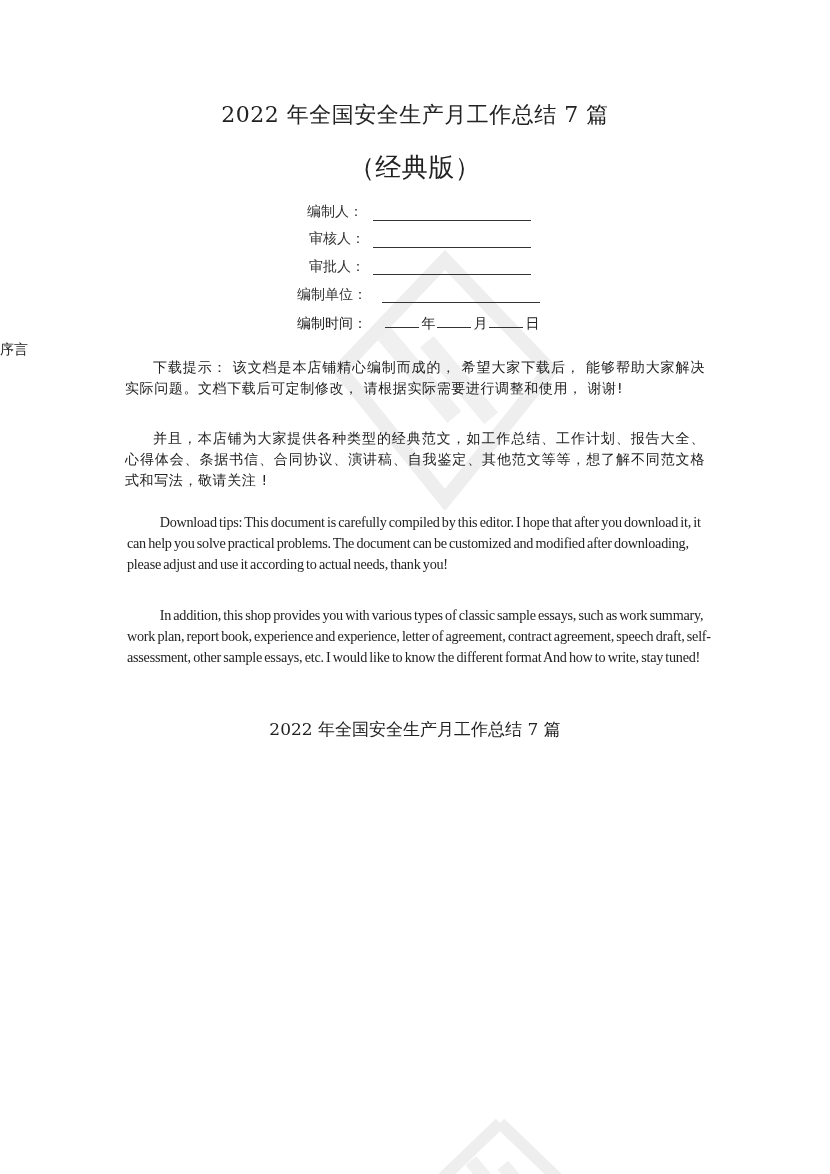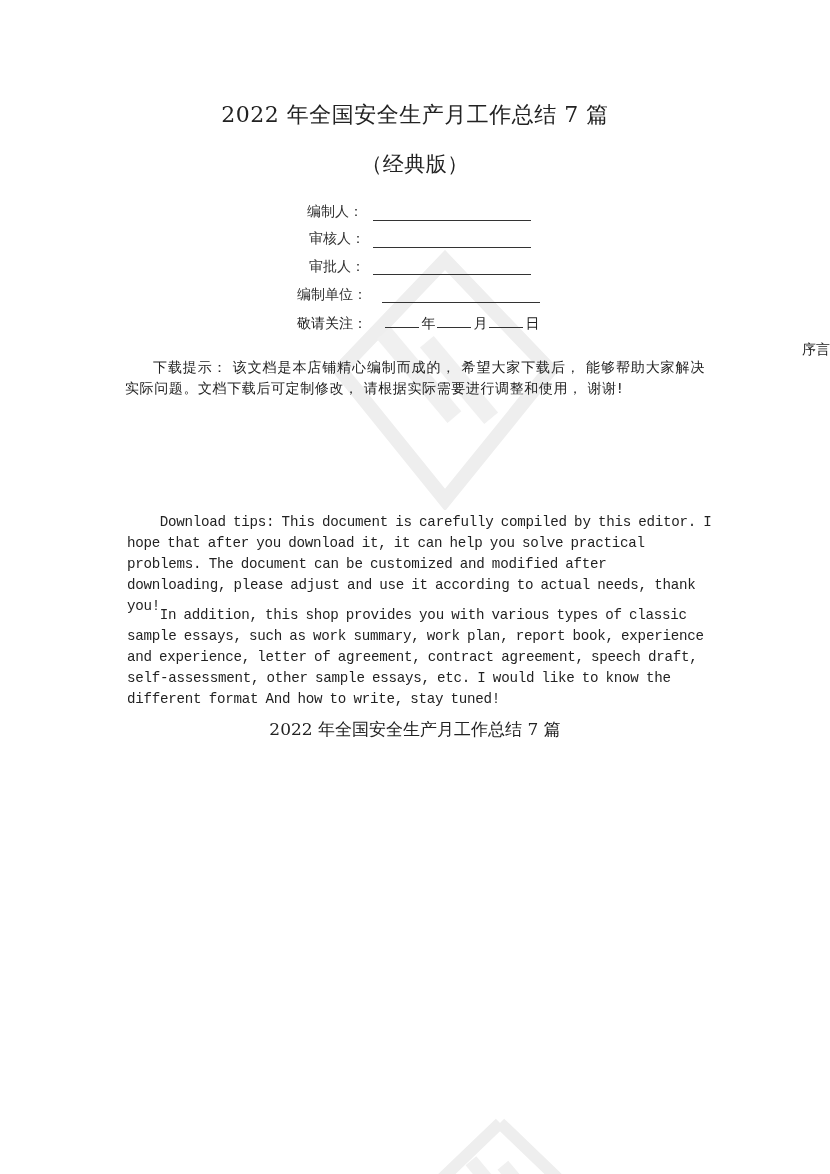--- a/index.html
+++ b/index.html
@@ -1,29 +1,29 @@
 <!DOCTYPE html>
 <html><head>
 <meta charset="utf-8">
 <style>
   html, body { margin: 0; padding: 0; background: #ffffff; }
   body { width: 830px; height: 1174px; position: relative; overflow: hidden; color: #222222; font-family: "DejaVu Serif", "Liberation Serif", serif; }
   .page { position: absolute; left: 0; top: 0; width: 830px; height: 1174px; }
   .watermark { position: absolute; pointer-events: none; }
   .title { position: absolute; left: 0; width: 830px; text-align: center; font-size: 22px; letter-spacing: 0.5px; }
   .title1 { top: 100px; }
-  .title2 { top: 150px; font-size: 21px; }
+  .title2 { top: 150px; font-size: 26px; }
   .form-row { position: absolute; font-size: 14px; font-family: "DejaVu Sans", "Liberation Sans", sans-serif; color: #333; }
   .form-label { position: absolute; white-space: nowrap; }
   .form-line { position: absolute; height: 0; border-bottom: 1.3px solid #333; }
   .form-date { position: absolute; white-space: nowrap; font-size: 14px; font-family: "DejaVu Sans", "Liberation Sans", sans-serif; }
   .form-date .blank { display: inline-block; width: 34px; border-bottom: 1.3px solid #333; margin: 0 2px; height: 14px; vertical-align: baseline; }
-  .preface { position: absolute; top: 341px; left: 0; width: 830px; text-align: right; font-size: 14px; font-family: "DejaVu Sans", "Liberation Sans", sans-serif; }
+  .preface { position: absolute; top: 341px; left: 0; width: 830px; text-align: left; font-size: 14px; font-family: "DejaVu Sans", "Liberation Sans", sans-serif; }
   .para-cn { position: absolute; left: 125px; width: 580px; font-size: 14px; line-height: 21px; text-indent: 2em; text-align: justify; font-family: "DejaVu Sans", "Liberation Sans", sans-serif; letter-spacing: 0.6px; }
-  .para-en { position: absolute; left: 127px; width: 585px; font-size: 14.2px; line-height: 21px; text-indent: 2.3em; font-family: Liberation Mono, monospace; letter-spacing: -0.25px; word-spacing: -1px; }
+  .para-en { position: absolute; left: 127px; width: 585px; font-size: 14.2px; line-height: 21px; text-indent: 2.3em; font-family: Liberation Serif, serif; letter-spacing: -0.25px; word-spacing: -1px; }
   .subtitle { position: absolute; top: 718px; left: 0; width: 830px; text-align: center; font-size: 17px; }
   .body-cn { position: absolute; left: 127px; width: 585px; font-size: 17px; line-height: 38px; text-indent: 2em; text-align: justify; font-family: "DejaVu Sans", "Liberation Sans", sans-serif; letter-spacing: 1.7px; }
   .sec-head { position: absolute; left: 162px; font-size: 16px; font-family: "DejaVu Serif", "Liberation Serif", serif; letter-spacing: 0.5px; }
 </style>
 </head>
 <body>
 
 <div class="page">
 
   <svg class="watermark" style="left:330px; top:250px;" width="230" height="260" viewBox="0 0 230 260">
@@ -58,27 +58,28 @@
   </div>
   <div class="form-row">
     <span class="form-label" style="left:309px; top:258px;text-align:center;">审批人：</span>
     <span class="form-line" style="left:373px; top:274px; width:158px;"></span>
   </div>
   <div class="form-row">
     <span class="form-label" style="left:297px; top:286px;">编制单位：</span>
     <span class="form-line" style="left:382px; top:302px; width:158px;"></span>
   </div>
   <div class="form-date" style="left:297px; top:313px;">
-    <span>敬请关注：</span>
+    <span>编制时间：</span>
     <span class="blank" style="margin-left:14px;"></span><span>年</span><span class="blank"></span><span>月</span><span class="blank"></span><span>日</span>
   </div>
 
   <div class="preface">序言</div>
 
   <p class="para-cn" style="top:357px; margin:0;">下载提示： 该文档是本店铺精心编制而成的， 希望大家下载后， 能够帮助大家解决实际问题。文档下载后可定制修改， 请根据实际需要进行调整和使用， 谢谢!</p>
+  <p class="para-cn" style="top:428px; margin:0;">并且，本店铺为大家提供各种类型的经典范文，如工作总结、工作计划、报告大全、心得体会、条据书信、合同协议、演讲稿、自我鉴定、其他范文等等，想了解不同范文格式和写法，敬请关注 !</p>
 
   <p class="para-en" style="top:512px; margin:0;">Download tips: This document is carefully compiled by this editor. I hope that after you download it, it can help you solve practical problems. The document can be customized and modified after downloading, please adjust and use it according to actual needs, thank you!</p>
   <p class="para-en" style="top:605px; margin:0;">In addition, this shop provides you with various types of classic sample essays, such as work summary, work plan, report book, experience and experience, letter of agreement, contract agreement, speech draft, self-assessment, other sample essays, etc. I would like to know the different format And how to write, stay tuned!</p>
 
   <div class="subtitle">2022 年全国安全生产月工作总结 7 篇</div>
 
 
 
 
 </div>

